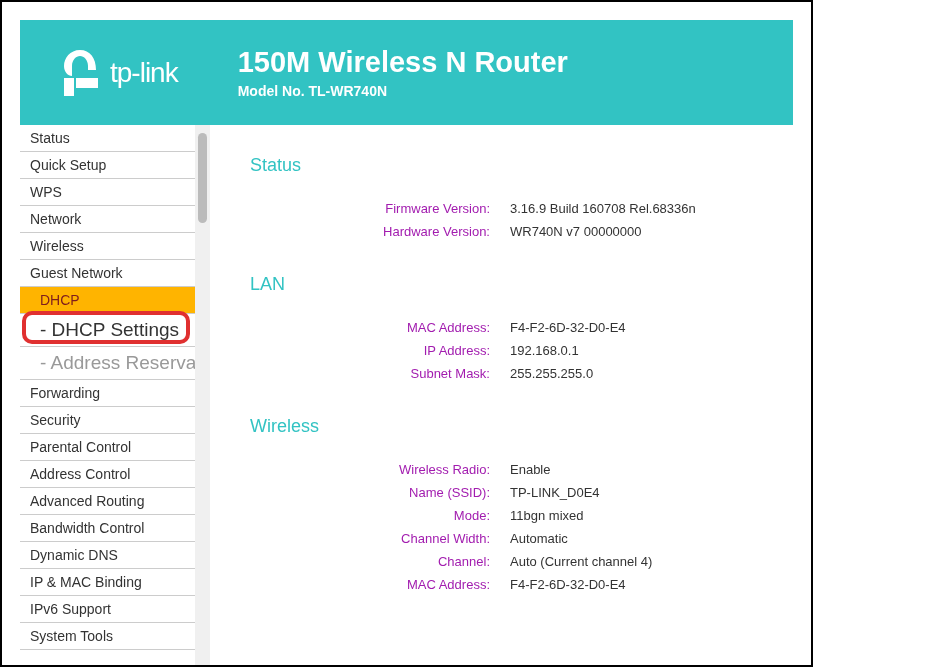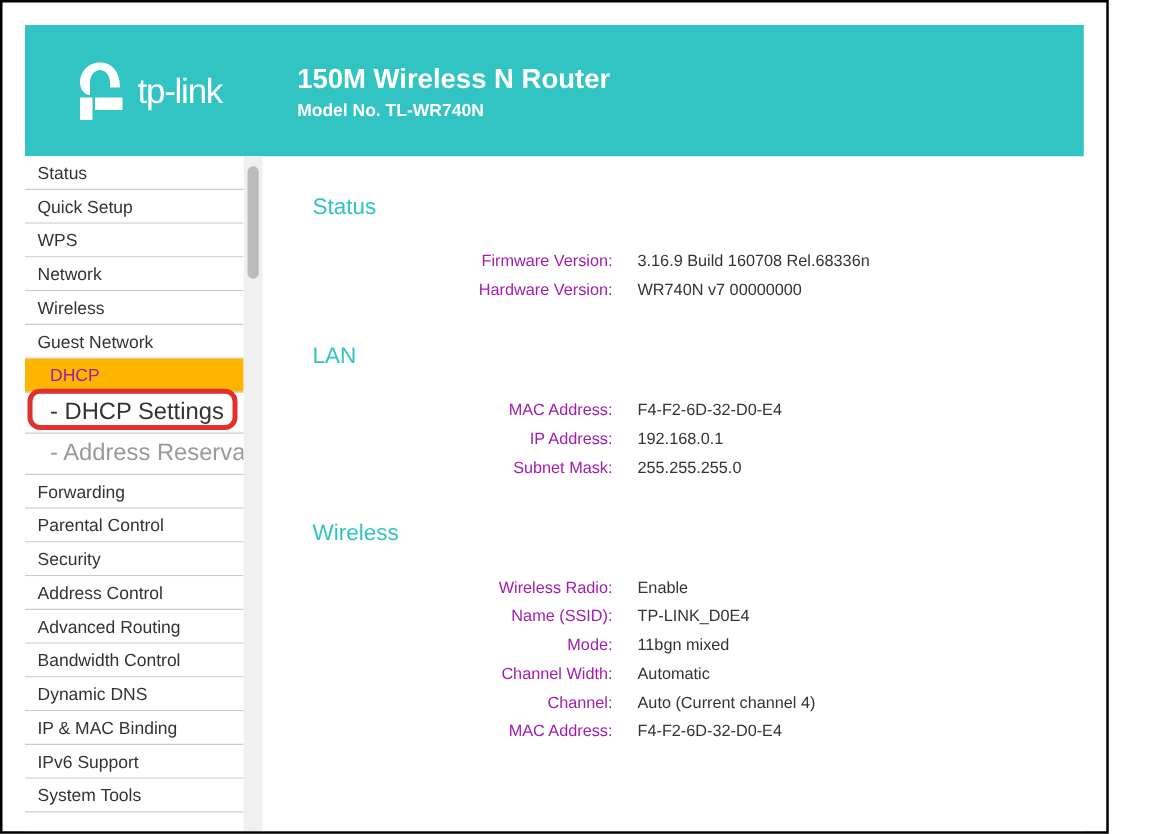--- a/index.html
+++ b/index.html
@@ -1,29 +1,29 @@
 <!DOCTYPE html>
 <html><head>
 <meta charset="utf-8">
 <style>
 * { margin: 0; padding: 0; box-sizing: border-box; }
 body { font-family: Arial, sans-serif; background: #fff; }
-.container { width: 887px; height: 667px; position: relative; background: #fff; border: 2px solid #000; overflow: hidden; }
+.container { width: 813px; height: 667px; position: relative; background: #fff; border: 2px solid #000; overflow: hidden; }
 .header { background: #32c3c3; height: 105px; display: flex; align-items: center; padding-left: 40px; position: relative; margin: 18px 18px 0 18px; }
 .logo { display: flex; align-items: center; color: #fff; }
 .logo-icon { width: 40px; height: 50px; margin-right: 10px; }
 .logo-text { font-size: 28px; font-weight: normal; letter-spacing: -1px; }
 .header-title { margin-left: 60px; color: #fff; }
-.header-title h1 { font-size: 22px; font-weight: bold; margin-bottom: 4px; }
+.header-title h1 { font-size: 29px; font-weight: bold; margin-bottom: 4px; }
 .header-title p { font-size: 14px; font-weight: bold; }
 .body-area { display: flex; height: calc(100% - 123px); margin: 0 18px 18px 18px; }
 .sidebar-wrap { width: 175px; background: #fff; position: relative; flex-shrink: 0; }
 .sidebar { width: 175px; overflow-y: auto; height: 100%; }
 .menu-item { padding: 5px 10px; font-size: 14px; color: #333; border-bottom: 1px solid #ccc; cursor: pointer; background: #fff; white-space: nowrap; overflow: hidden; text-overflow: ellipsis; }
-.menu-item.active { background: #ffb400; color: #a21caf; padding-left: 20px; }
+.menu-item.active { background: #ffb400; color: #7f1d1d; padding-left: 20px; }
 .submenu-item { padding: 5px 10px 5px 20px; font-size: 19px; color: #999; border-bottom: 1px solid #ccc; cursor: pointer; white-space: nowrap; overflow: hidden; }
 .submenu-item.selected { color: #333; }
 .highlight-box { position: absolute; border: 4px solid #e03030; border-radius: 10px; pointer-events: none; }
 .scrollbar-track { width: 15px; background: #f0f0f0; position: relative; flex-shrink: 0; }
 .scrollbar-thumb { position: absolute; top: 8px; left: 3px; width: 9px; height: 90px; background: #bbb; border-radius: 5px; }
 .content { flex: 1; padding: 30px 40px; overflow-y: auto; background: #fff; }
 .section-title { color: #32c3c3; font-size: 18px; font-weight: normal; margin-bottom: 25px; margin-top: 10px; }
 .section-title:first-child { margin-top: 0; }
 .info-row { display: flex; margin-bottom: 8px; font-size: 13px; }
 .info-label { width: 260px; text-align: right; padding-right: 20px; color: #a21caf; }
@@ -55,22 +55,22 @@
           <div class="menu-item">Status</div>
           <div class="menu-item">Quick Setup</div>
           <div class="menu-item">WPS</div>
           <div class="menu-item">Network</div>
           <div class="menu-item">Wireless</div>
           <div class="menu-item">Guest Network</div>
           <div class="menu-item active">DHCP</div>
           <div class="submenu-item selected">- DHCP Settings</div>
           <div class="submenu-item">- Address Reservation</div>
           <div class="menu-item">Forwarding</div>
+          <div class="menu-item">Security</div>
           <div class="menu-item">Parental Control</div>
-          <div class="menu-item">Security</div>
           <div class="menu-item">Address Control</div>
           <div class="menu-item">Advanced Routing</div>
           <div class="menu-item">Bandwidth Control</div>
           <div class="menu-item">Dynamic DNS</div>
           <div class="menu-item">IP &amp; MAC Binding</div>
           <div class="menu-item">IPv6 Support</div>
           <div class="menu-item">System Tools</div>
         </div>
     <div class="highlight-box" style="top: 186px; left: 2px; width: 168px; height: 33px;"></div>
       </div>

